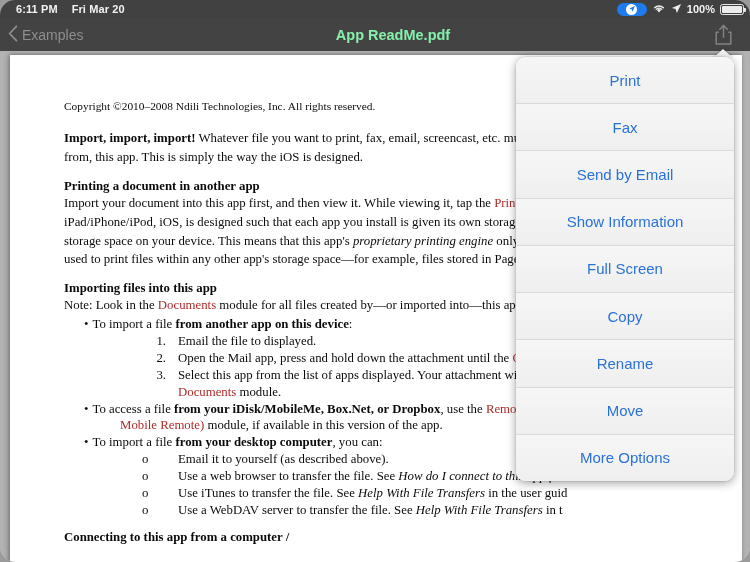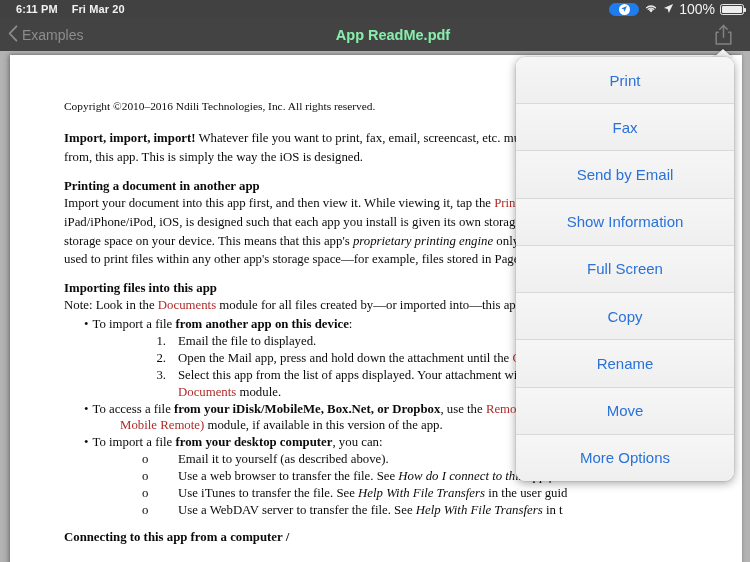--- a/index.html
+++ b/index.html
@@ -2,21 +2,21 @@
 <html><head>
 <meta charset="utf-8">
 <style>
   html,body{margin:0;padding:0;}
   body{
     width:750px;height:562px;overflow:hidden;
     font-family:"Liberation Sans",sans-serif;
     background:#9b9b9b;
     -webkit-font-smoothing:antialiased;
   }
-  .screen{position:relative;width:750px;height:562px;overflow:hidden;background:#b5b5b5;}
+  .screen{position:relative;width:750px;height:562px;overflow:hidden;background:#b5b5b5;border-radius:15px;}
 
   
   .statusbar{
     position:absolute;top:0;left:0;width:750px;height:18px;
     background:#414141;color:#f2f2f2;
     display:flex;align-items:center;
     font-size:11px;font-weight:bold;
     padding:0 6px;box-sizing:border-box;
   }
   .sb-time{margin-left:10px;letter-spacing:.1px;}
@@ -33,21 +33,21 @@
   .wifi{display:inline-block;}
   .batt{
     width:24px;height:11px;border:1px solid #e8e8e8;border-radius:2.5px;
     position:relative;box-sizing:border-box;padding:1px;
   }
   .batt i{display:block;height:100%;width:100%;background:#ededed;border-radius:1px;}
   .batt:after{
     content:"";position:absolute;right:-3px;top:3px;width:2px;height:4px;
     background:#e8e8e8;border-radius:0 1px 1px 0;
   }
-  .pct{font-size:14px;font-weight:normal;}
+  .pct{font-size:11px;font-weight:bold;}
 
   
   .navbar{
     position:absolute;top:18px;left:0;width:750px;height:33px;
     background:#434343;
     display:flex;align-items:center;
     box-shadow:0 1px 0 rgba(0,0,0,.35);
   }
   .nav-back{
     display:flex;align-items:center;gap:4px;
@@ -173,21 +173,21 @@
         <path d="M9.5 1.6 V13.2" stroke="#d8d8d8" stroke-width="1.5" fill="none" stroke-linecap="round"></path>
         <path d="M5.8 5.3 L9.5 1.6 L13.2 5.3" stroke="#d8d8d8" stroke-width="1.5" fill="none" stroke-linecap="round" stroke-linejoin="round"></path>
       </svg>
     </div>
   </div>
 
   <div class="doc-area">
     <div class="page">
       <div class="page-inner">
 
-        <div class="doc-copy">Copyright ©2010–2016 Ndili Technologies, Inc. All rights reserved.</div>
+        <div class="doc-copy">Copyright ©2010–2008 Ndili Technologies, Inc. All rights reserved.</div>
 
         <div class="doc-p"><b>Import, import, import!</b><span> Whatever file you want to print, fax, email, screencast, etc. must fir</span></div>
         <div class="doc-p">from, this app. This is simply the way the iOS is designed.</div>
 
         <div class="doc-h2">Printing a document in another app</div>
         <div class="doc-p"><span>Import your document into this app first, and then view it. While viewing it, tap the </span><span class="lnk">Print</span><span> butt</span></div>
         <div class="doc-p">iPad/iPhone/iPod, iOS, is designed such that each app you install is given its own storage spa</div>
         <div class="doc-p"><span>storage space on your device. This means that this app's </span><i>proprietary printing engine</i><span> only wor</span></div>
         <div class="doc-p">used to print files within any other app's storage space—for example, files stored in Pages, Nu</div>
 

